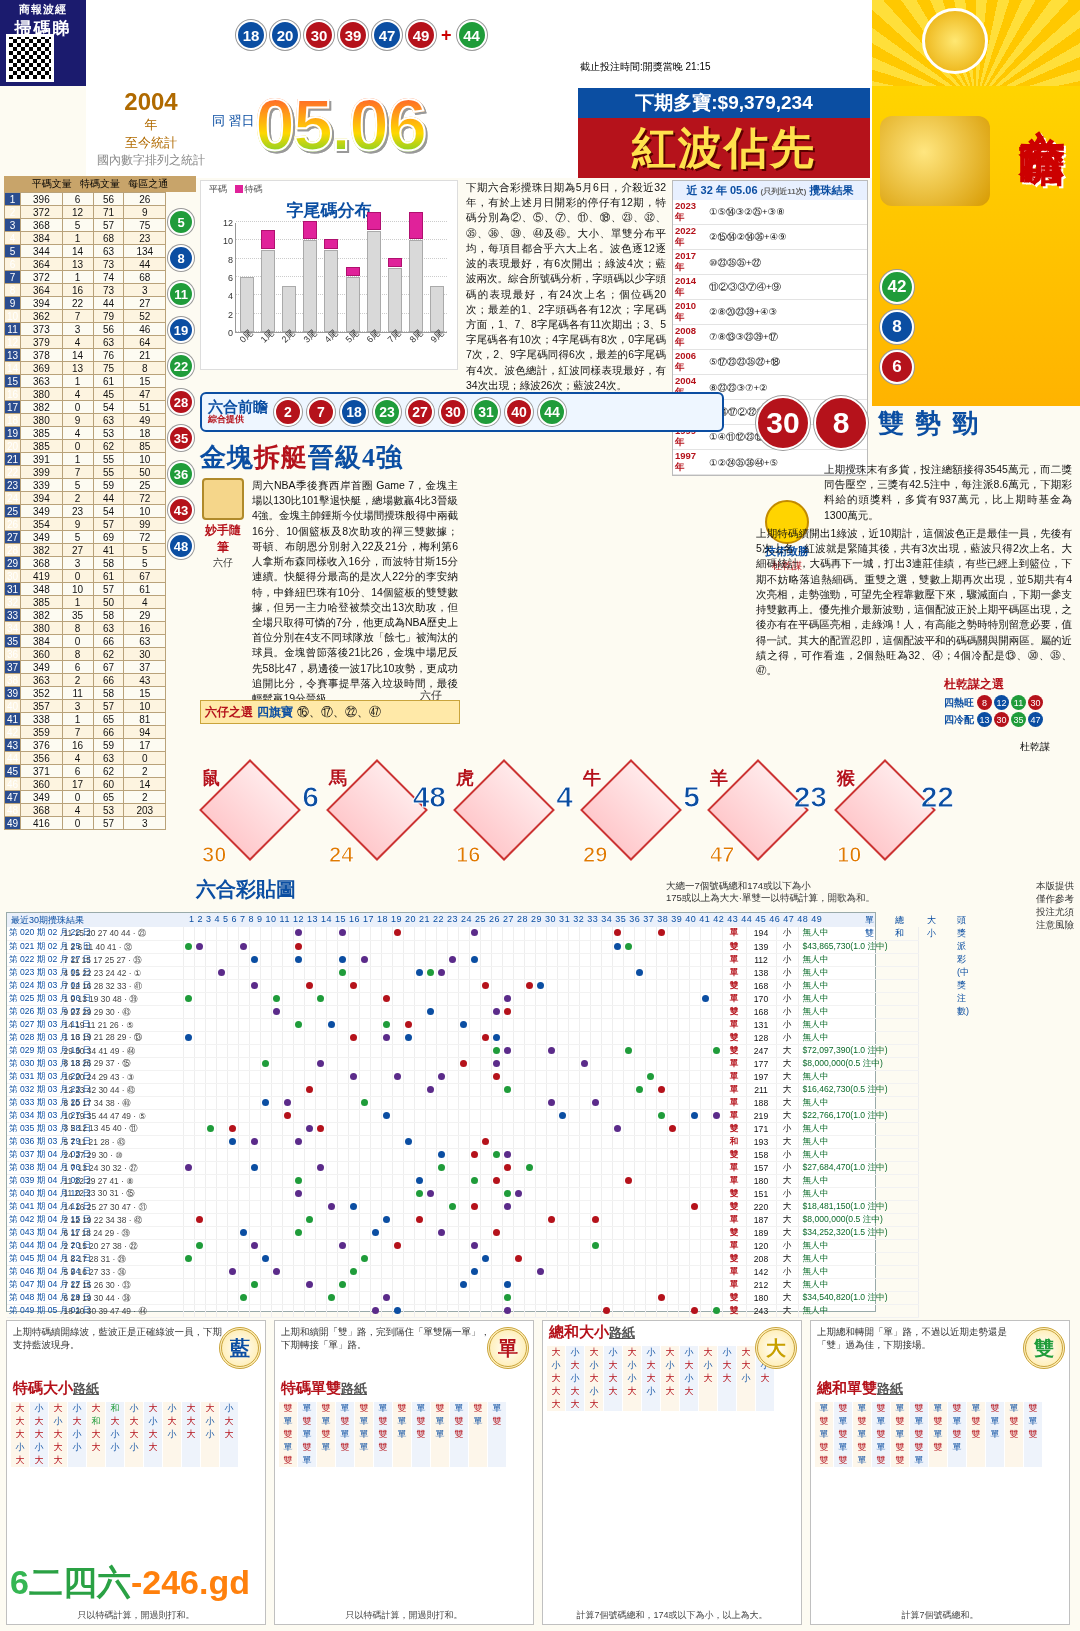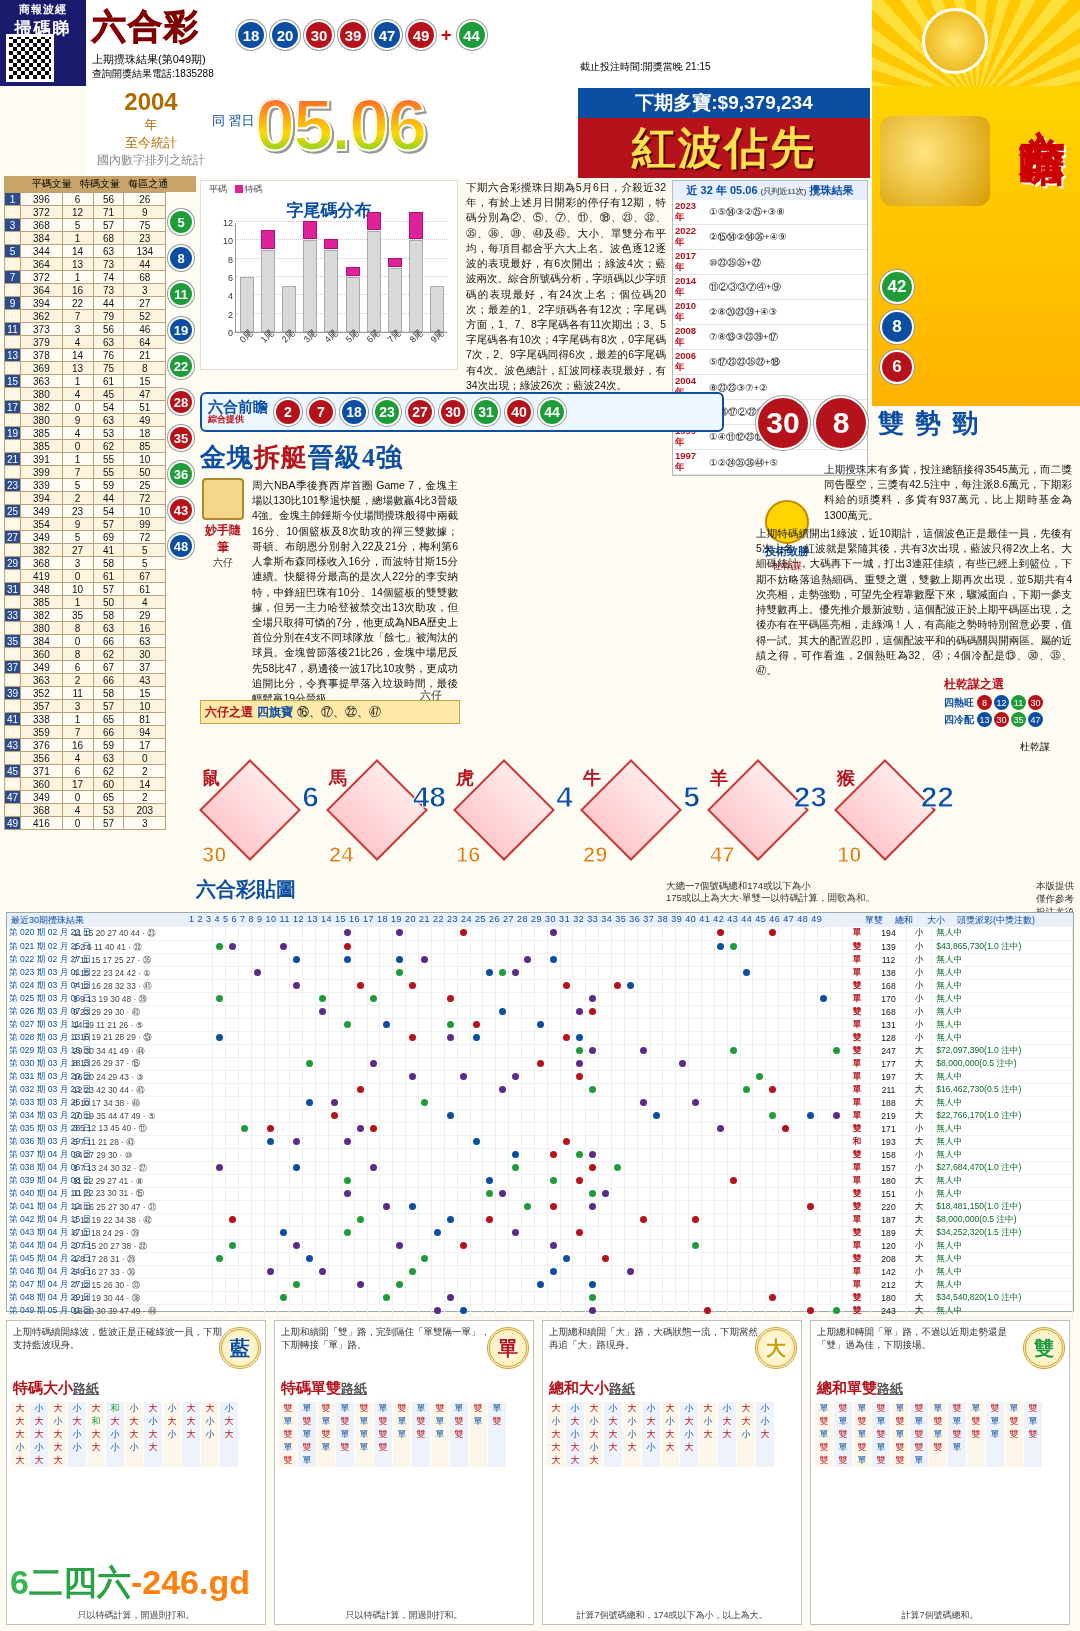--- a/index.html
+++ b/index.html
@@ -138,21 +138,21 @@
       -webkit-text-stroke:1px #fff; }
   .zsub { position:absolute; left:6px; bottom:2px; font-size:22px; font-weight:bold; color:#e07a00;
       -webkit-text-stroke:1px #fff;}
   
   #tiebar { left:196px; top:876px; width:884px; height:28px; }
   #tiebar .t { font-size:20px; font-weight:bold; color:#0b4ea2; }
   #tiebar .n1 { position:absolute; left:470px; top:4px; font-size:9.5px; color:#333; }
   #tiebar .n2 { position:absolute; left:470px; top:16px; font-size:9.5px; color:#333; }
   #tiebar .n3 { position:absolute; left:840px; top:4px; font-size:9.5px; color:#333; }
   
-  #grid-wrap { left:6px; top:912px; width:1068px; height:400px; background:#fff; border:1px solid #9aa; }
+  #grid-wrap { left:6px; top:912px; width:870px; height:400px; background:#fff; border:1px solid #9aa; }
   #grid-head { background:#eaf0fa; font-size:9px; color:#0b4ea2; height:14px; position:relative;}
   #grid-head .hl { position:absolute; top:1px; }
   #gridtable { border-collapse:collapse; width:100%; font-size:8.6px; table-layout:fixed;}
   #gridtable td { border-right:1px solid #eee; border-bottom:1px solid #f2f2f2; height:13px; padding:0; text-align:center;}
   #gridtable td.c1 { width:56px; text-align:left; padding-left:2px; color:#0b4ea2; white-space:nowrap;}
   #gridtable td.c2 { width:120px; text-align:left; color:#444; white-space:nowrap; font-size:8.4px;}
   #gridtable td.dotcell { width:11px; }
   #gridtable td.c3 { width:24px; color:#b5121b; font-weight:bold;}
   #gridtable td.c4 { width:30px; }
   #gridtable td.c5 { width:22px; }
@@ -180,25 +180,20 @@
 </head>
 <body>
 
 <div class="abs" id="masthead">
   <div class="abs" id="logo-box">
     <div class="l1">商報波經</div>
     <div class="l2">掃碼睇</div>
   </div>
   <div class="abs" id="qr"></div>
 
-  <div class="abs" id="brand">
-    <div class="big">六合彩</div>
-    <div class="sub">上期攪珠結果(第049期)</div>
-    <div class="tel">查詢開獎結果電話:1835288</div>
-  </div>
 
   <div class="abs" id="draw-balls">
       <div class="ball " style="background: rgb(11, 78, 162);">18</div>
       <div class="ball " style="background: rgb(11, 78, 162);">20</div>
       <div class="ball " style="background: rgb(181, 18, 27);">30</div>
       <div class="ball " style="background: rgb(181, 18, 27);">39</div>
       <div class="ball " style="background: rgb(11, 78, 162);">47</div>
       <div class="ball " style="background: rgb(181, 18, 27);">49</div>
       <span class="plus">+</span>
       <div class="ball " style="background: rgb(31, 156, 58);">44</div>
@@ -2702,21 +2697,20 @@
           <div style="color: rgb(11, 78, 162);">單</div>
         </div>
         <div class="bcol" style="background: rgb(238, 243, 251);">
           <div style="color: rgb(11, 78, 162);">單</div>
           <div style="color: rgb(181, 18, 27);">雙</div>
         </div>
       </div>
       <div class="bfoot">只以特碼計算，開過則打和。</div>
     </div>
     <div class="bcard">
-      <div class="note">上期總和續開「大」路，大碼狀態一流，下期當然再追「大」路現身。</div>
       <div class="seal" style="color: rgb(200, 160, 0);">大</div>
       <h4><span class="k" style="color: rgb(181, 18, 27);">總和大小</span><span class="g">路紙</span></h4>
       <div class="bgrid">
         <div class="bcol" style="background: rgb(253, 246, 234);">
           <div style="color: rgb(181, 18, 27);">大</div>
           <div style="color: rgb(11, 78, 162);">小</div>
           <div style="color: rgb(181, 18, 27);">大</div>
           <div style="color: rgb(181, 18, 27);">大</div>
           <div style="color: rgb(181, 18, 27);">大</div>
         </div>

